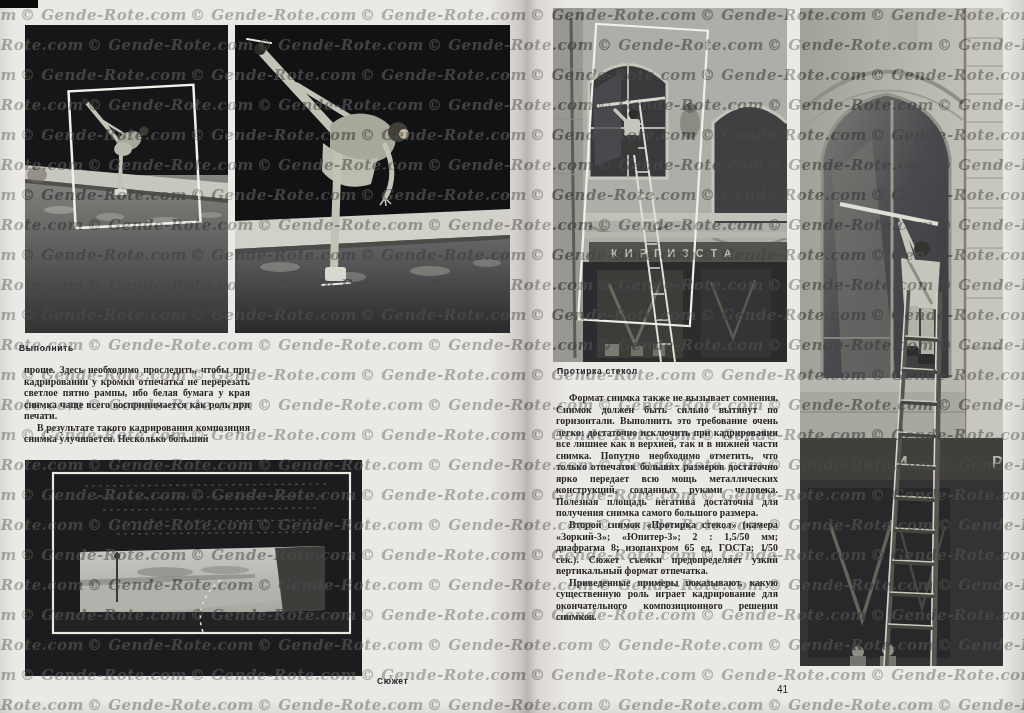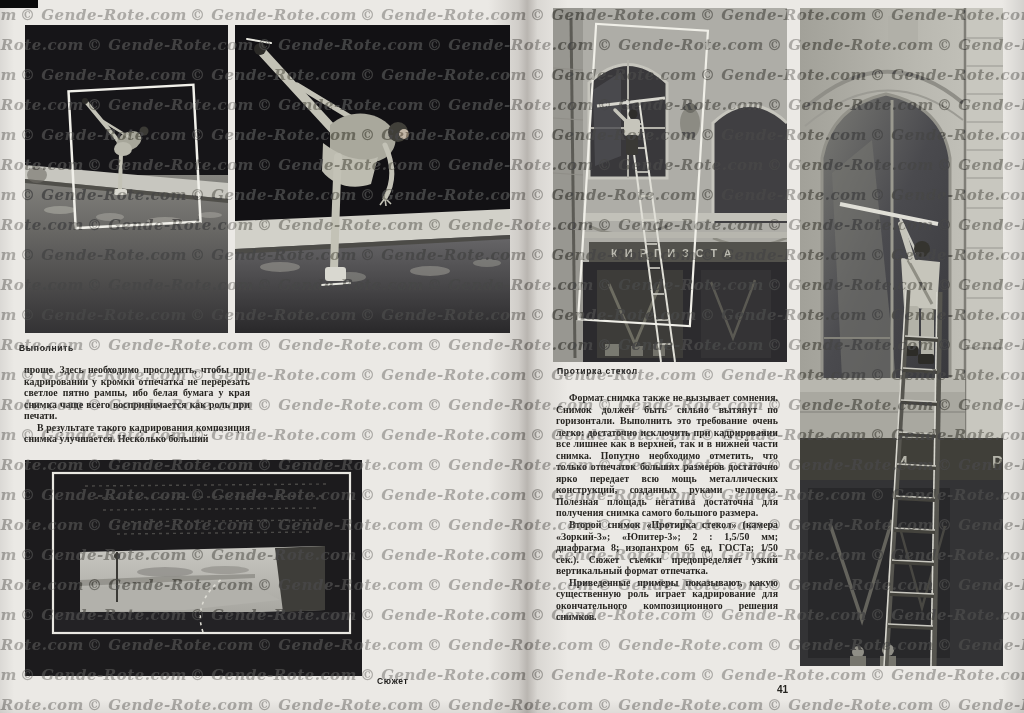--- a/index.html
+++ b/index.html
@@ -30,21 +30,21 @@
   .caption{position:absolute;font-family:"Liberation Sans",sans-serif;font-weight:bold;
            font-size:8.5px;letter-spacing:.7px;color:#1d1c1a;white-space:nowrap;}
   .col{position:absolute;font-size:9.8px;line-height:11.55px;font-weight:bold;
        color:#262420;text-align:justify;letter-spacing:.05px;}
   .col p{margin:0;}
   .col p.ind{text-indent:13px;}
   #col-l1{left:24px;top:364px;width:226px;}
   #col-l2{left:268px;top:364px;width:232px;}
   #col-r{left:556px;top:392px;width:222px;}
   #page-number{position:absolute;left:777px;top:684px;font-family:"Liberation Sans",sans-serif;
-               font-weight:bold;font-size:10px;color:#24231f;}
+               font-weight:normal;font-size:10px;color:#24231f;}
 
   
   #wm-layer{position:absolute;left:0;top:0;width:1024px;height:713px;pointer-events:none;}
   .wm{position:absolute;font-family:"DejaVu Serif",serif;font-style:italic;font-weight:600;
       font-size:15px;letter-spacing:.5px;white-space:nowrap;color:#8e8e8e;
       mix-blend-mode:difference;opacity:.45;}
 </style>
 </head>
 <body>
 

